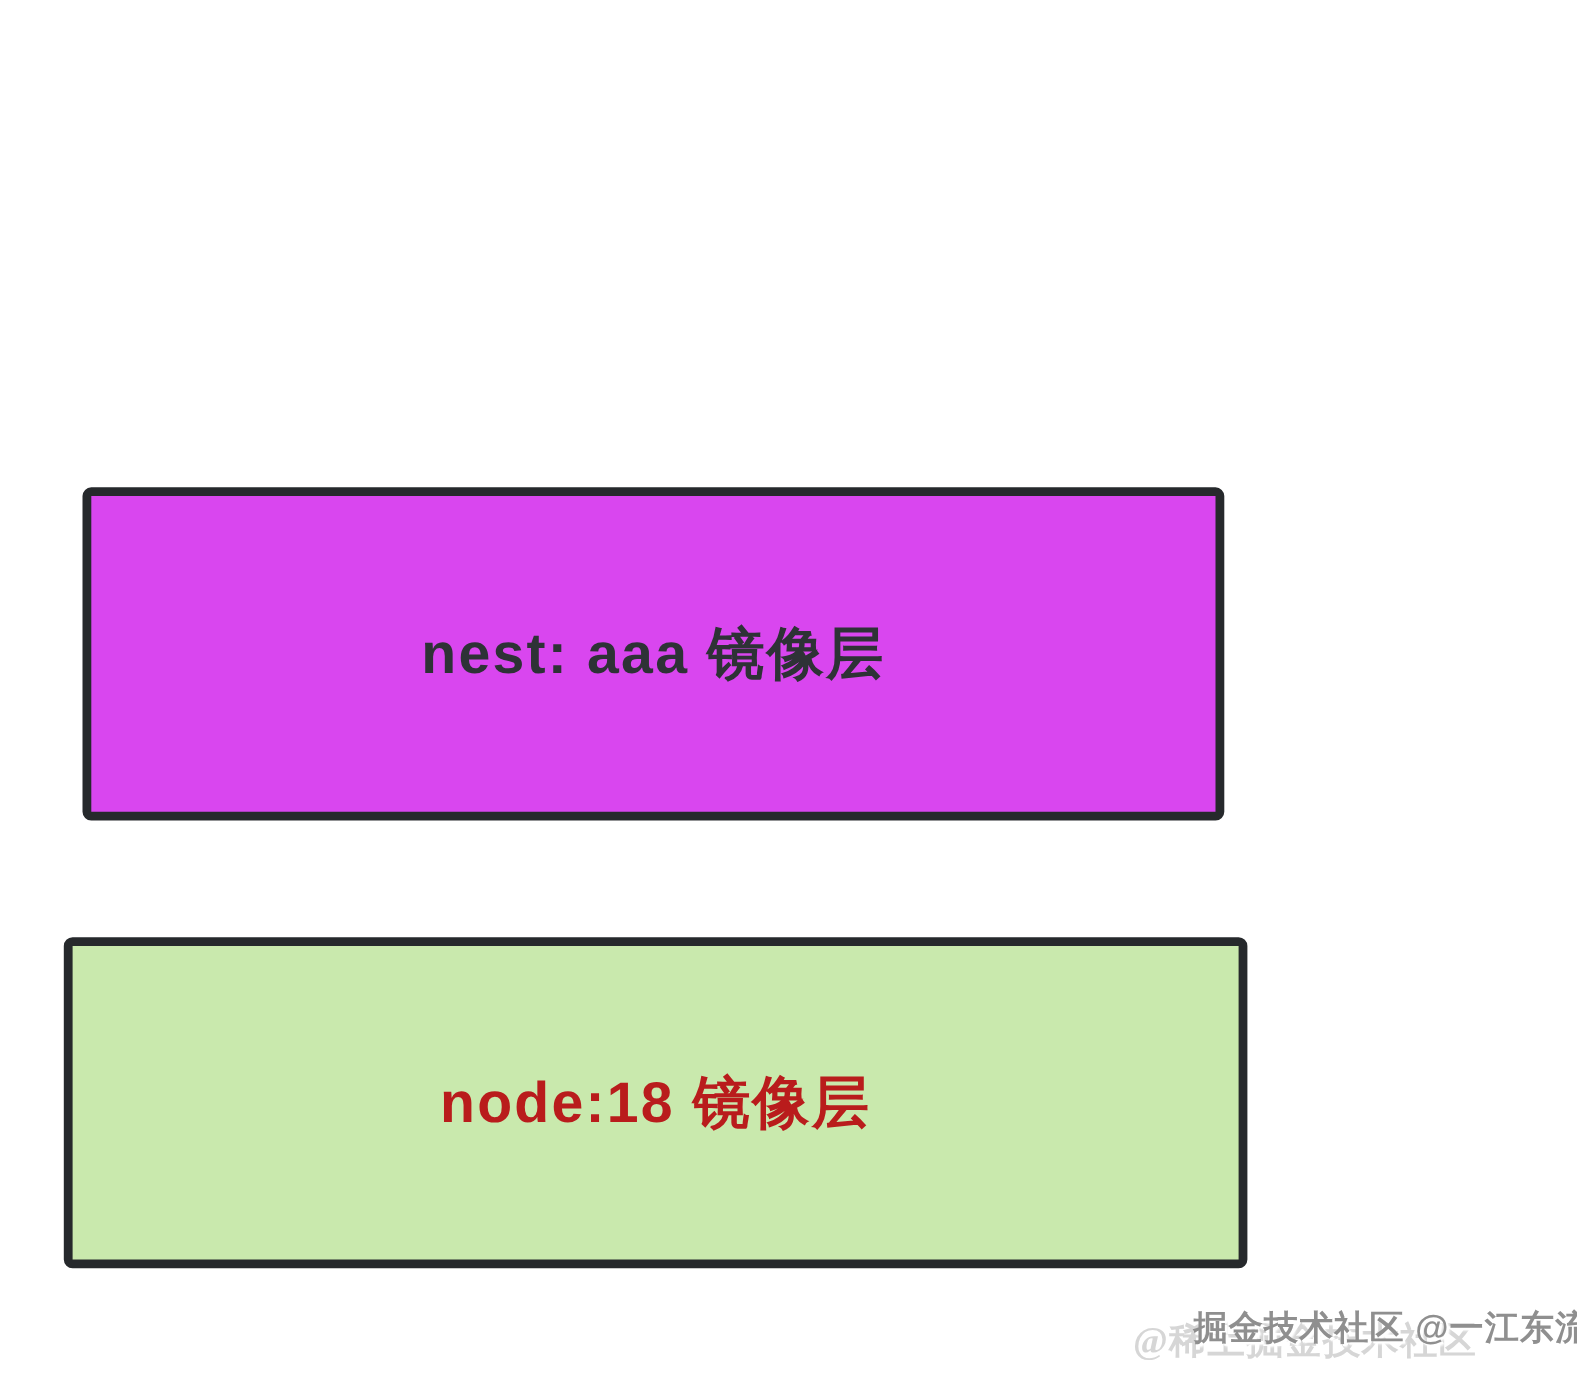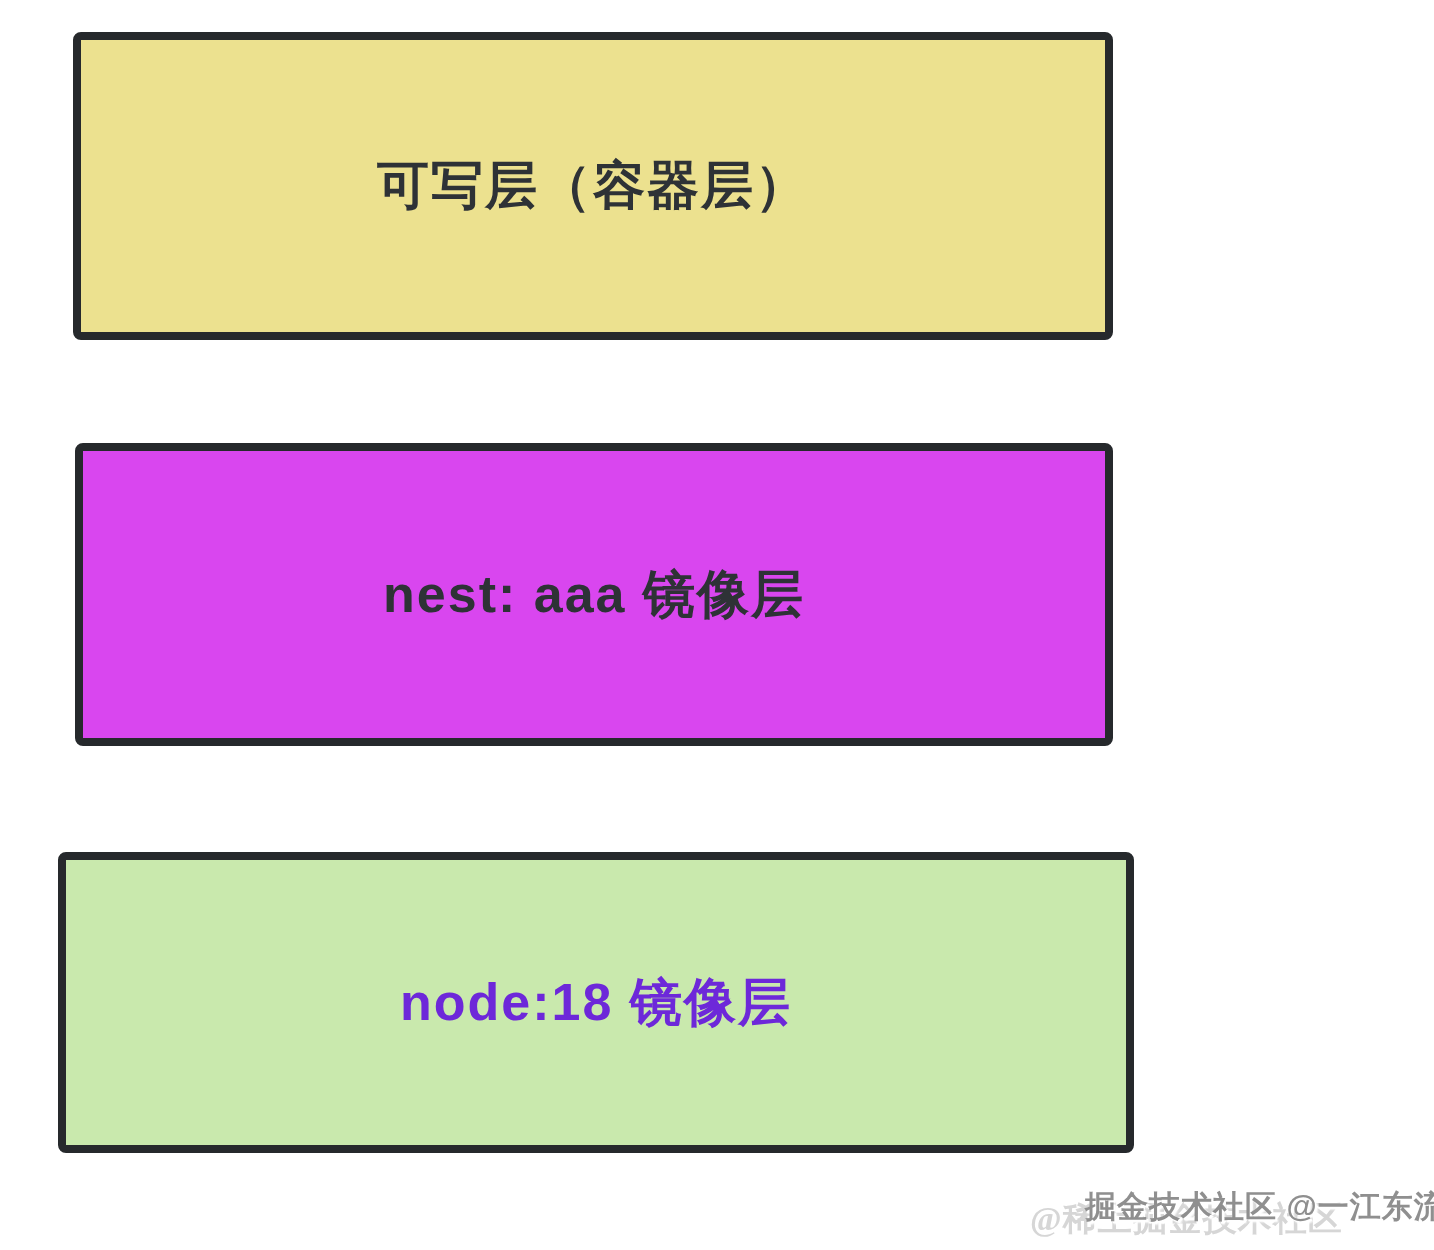--- a/index.html
+++ b/index.html
@@ -72,29 +72,26 @@
     white-space: nowrap;
     z-index: 2;
     letter-spacing: 1px;
   }
 </style>
 </head>
 <body>
 
 <div class="canvas">
 
-  <div class="layer-box box-writable" style="background-color: rgb(236, 225, 143); border-color: rgb(38, 41, 44);">
-    <span class="layer-label" style="color: rgb(46, 50, 54);">可写层（容器层）</span>
-  </div>
 
   <div class="layer-box box-nest" style="background-color: #d946ef; border-color: rgb(38, 41, 44);">
     <span class="layer-label" style="color: rgb(46, 50, 54);">nest: aaa 镜像层</span>
   </div>
 
   <div class="layer-box box-node" style="background-color: rgb(201, 233, 173); border-color: rgb(38, 41, 44);">
-    <span class="layer-label" style="color: #6d28d9;">node:18 镜像层</span>
+    <span class="layer-label" style="color: #b91c1c;">node:18 镜像层</span>
   </div>
 
   <div class="watermark-faint">@稀土掘金技术社区</div>
 
   <div class="watermark-main">掘金技术社区 @一江东流水</div>
 
 </div>
 
 </body></html>

